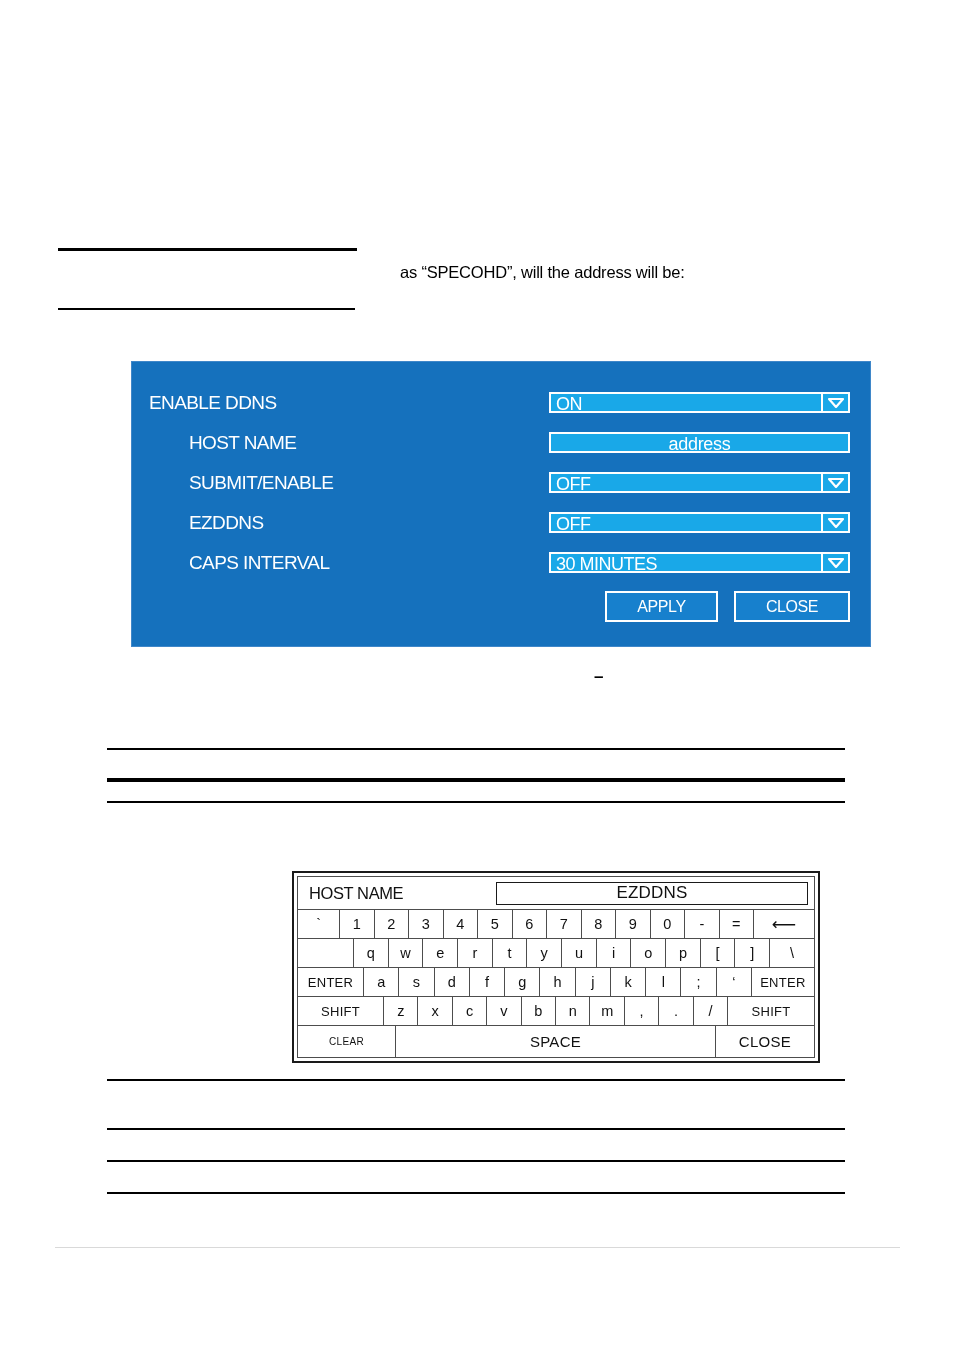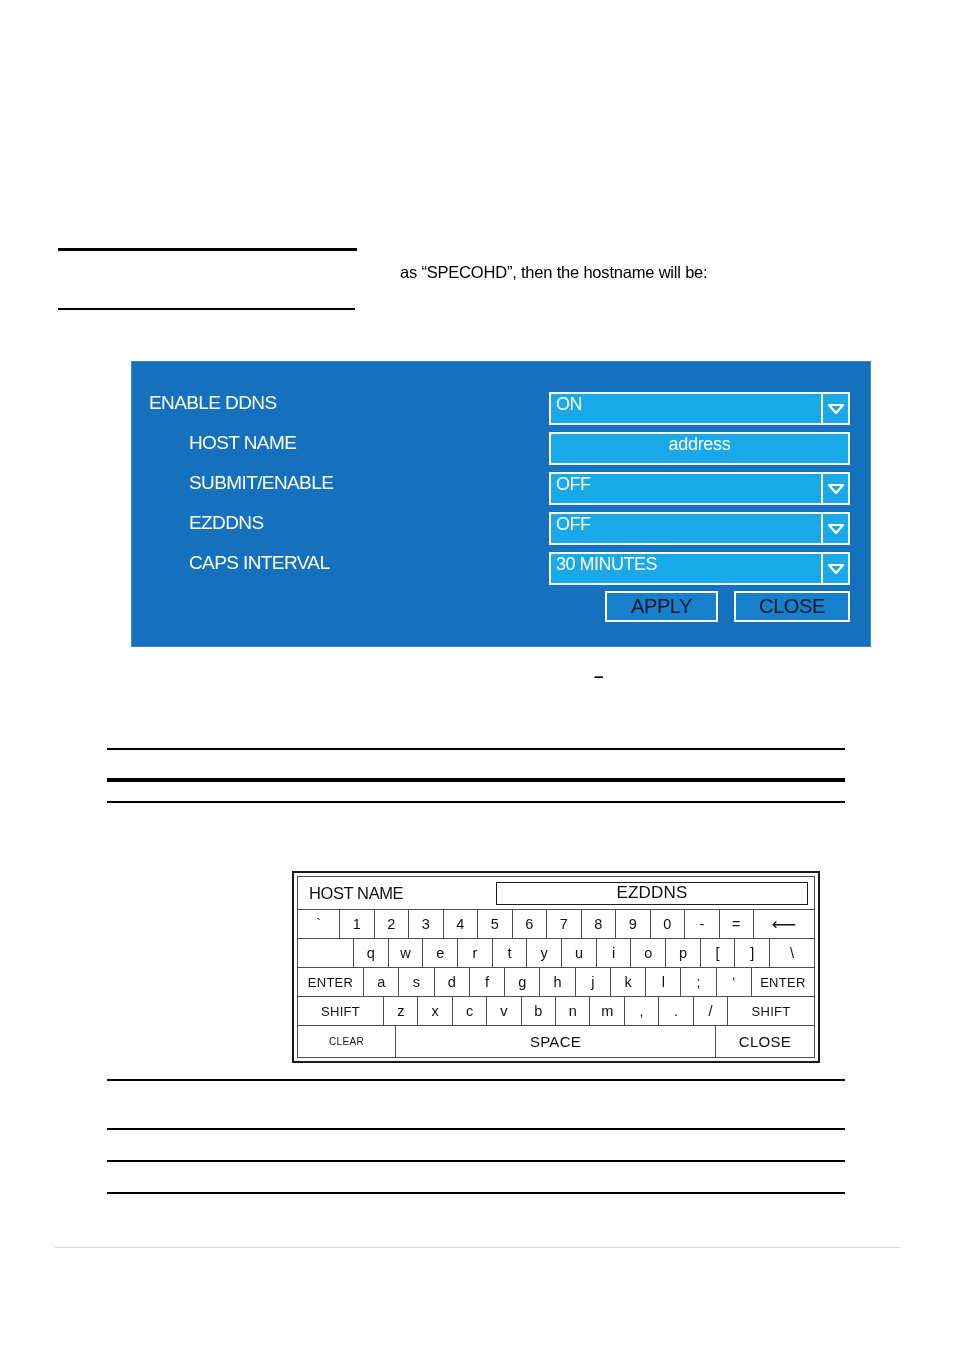--- a/index.html
+++ b/index.html
@@ -61,21 +61,21 @@
     white-space: nowrap;
     line-height: 26px;
   }
   .ddns-label.indent { left: 57px; }
   .ddns-label.flush  { left: 17px; }
 
   .ddns-control {
     position: absolute;
     left: 417px;
     width: 301px;
-    height: 33px;
+    height: 21px;
     box-sizing: border-box;
   }
   .dropdown {
     border: 2px solid #ffffff;
     background: #19a8e8;
     display: flex;
     align-items: stretch;
   }
   .dropdown .dd-value {
     flex: 1 1 auto;
@@ -109,23 +109,23 @@
     letter-spacing: -0.3px;
     text-align: center;
     line-height: 21px;
   }
 
   .ddns-btn {
     position: absolute;
     height: 31px;
     border: 2px solid #ffffff;
     background: #1780cd;
-    color: #0f172a;
-    font-family: "Liberation Sans", sans-serif;
-    font-size: 20px;
+    color: #ffffff;
+    font-family: "Liberation Sans", sans-serif;
+    font-size: 16px;
     letter-spacing: -0.4px;
     display: flex;
     align-items: center;
     justify-content: center;
     box-sizing: border-box;
     cursor: pointer;
   }
 
   
   #osk {
@@ -202,21 +202,21 @@
   .kb-key:last-child { border-right: none; }
   .kb-key.wide-lbl { font-size: 13px; letter-spacing: 0.3px; }
   .kb-key.blank { cursor: default; }
 </style>
 </head>
 <body>
 
 <div class="rule" style="left:58px; top:248px; width:299px; height:3px;"></div>
 <div class="rule" style="left:58px; top:308px; width:297px; height:2px;"></div>
 
-<div class="body-text" style="left:400px; top:263px;">as “SPECOHD”, then the hostname will be:</div>
+<div class="body-text" style="left:400px; top:263px;">as “SPECOHD”, will the address will be:</div>
 
 <div id="ddns-dialog">
 
   <div class="ddns-row" style="top:28px;">
     <span class="ddns-label flush">ENABLE DDNS</span>
     <div class="ddns-control dropdown" style="top:2px;">
       <span class="dd-value">ON</span>
       <span class="dd-arrow">
         <svg width="17" height="11" viewBox="0 0 17 11" aria-hidden="true">
           <polygon points="1.5,1.5 15.5,1.5 8.5,9.5" fill="none" stroke="#ffffff" stroke-width="2.2" stroke-linejoin="round"></polygon>

